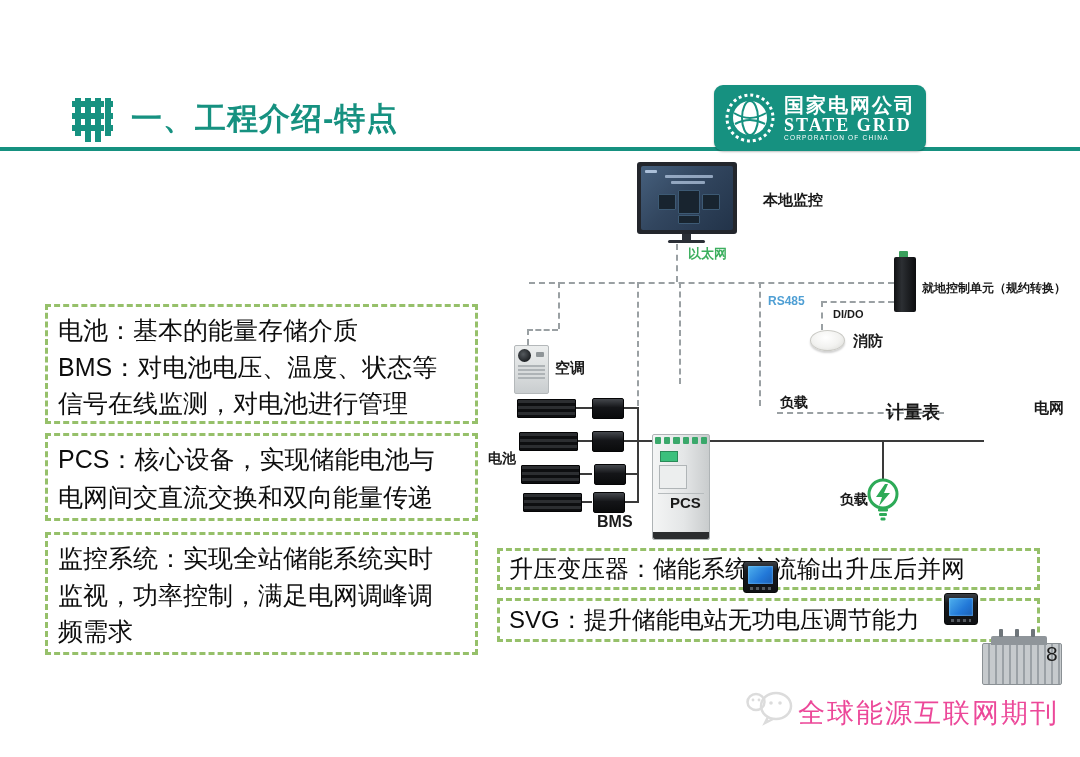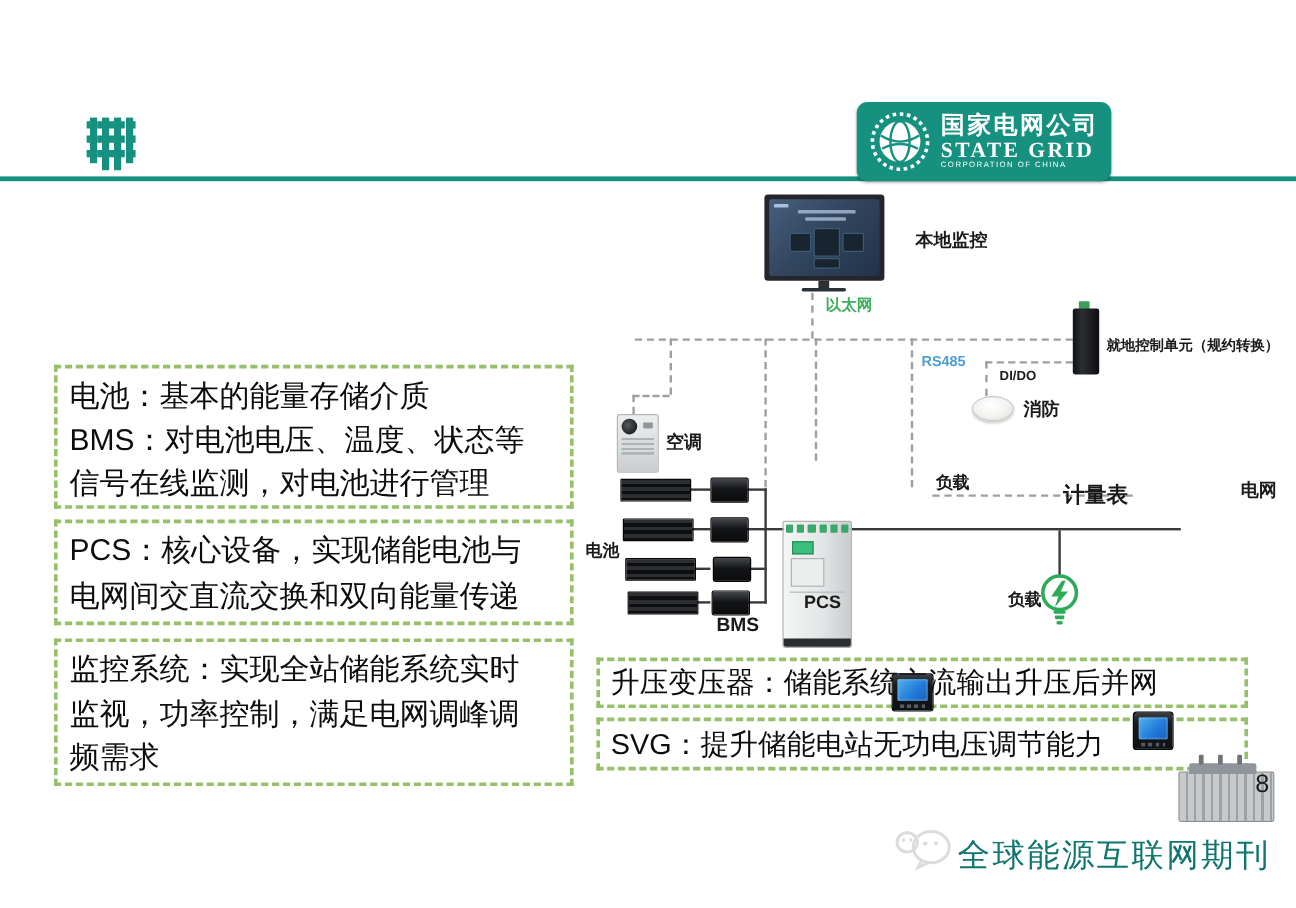--- a/index.html
+++ b/index.html
@@ -77,37 +77,38 @@
              background:linear-gradient(135deg,#4fb1ee 0%,#2278d8 60%,#1b5fb4 100%);
              box-shadow:inset 0 0 2px #9fdcff;}
   .meter-btn{position:absolute;bottom:2px;left:6px;right:6px;height:3px;
              background:repeating-linear-gradient(90deg,#555a60 0 3px,#17191d 3px 6px);}
 
   .xfmr{background:repeating-linear-gradient(90deg,#c6cacd 0 5px,#9ba1a6 5px 7px);
         border:1px solid #8a9094;border-radius:2px;position:relative;}
   .xfmr-top{position:absolute;left:8px;top:-8px;width:56px;height:9px;background:#8f959a;border-radius:2px 2px 0 0;}
   .bushing{position:absolute;top:-15px;width:4px;height:8px;background:#6e757a;border-radius:1px;}
 
-  .footer-mark{color:#0f766e;font-size:27px;letter-spacing:2px;white-space:nowrap;font-family:Liberation Serif, serif;}
+  .footer-mark{color:#ec4899;font-size:27px;letter-spacing:2px;white-space:nowrap;font-family:Liberation Serif, serif;}
   .pagenum{font-size:21px;color:#1c1c1c;}
 </style>
 </head>
 <body>
 
 <div class="slide">
 
   <svg class="abs" style="left:72px;top:96px;" width="42" height="46" viewBox="0 0 42 46">
     <rect x="3" y="2" width="6" height="38" fill="var(--teal)"></rect>
     <rect x="13" y="2" width="6" height="44" fill="var(--teal)"></rect>
     <rect x="23" y="2" width="6" height="44" fill="var(--teal)"></rect>
     <rect x="33" y="2" width="6" height="38" fill="var(--teal)"></rect>
     <line x1="0" y1="8" x2="42" y2="8" stroke="var(--teal)" stroke-width="6" stroke-dasharray="5 4"></line>
     <line x1="0" y1="20" x2="42" y2="20" stroke="var(--teal)" stroke-width="6" stroke-dasharray="5 4"></line>
     <line x1="0" y1="32" x2="42" y2="32" stroke="var(--teal)" stroke-width="6" stroke-dasharray="5 4"></line>
   </svg>
+  <div class="abs title" style="left:131px;top:98px;">一、工程介绍-特点</div>
   <div class="abs rule" style="left:0;top:147px;width:1080px;height:4px;"></div>
 
   <div class="abs logo" style="left:714px;top:85px;width:212px;height:66px;">
     <svg style="margin-left:10px;" width="52" height="52" viewBox="0 0 52 52">
       <circle cx="26" cy="26" r="23" fill="none" stroke="#ffffff" stroke-width="3" stroke-dasharray="3 3"></circle>
       <circle cx="26" cy="26" r="17" fill="#ffffff"></circle>
       <ellipse cx="26" cy="26" rx="8" ry="17" fill="none" stroke="var(--teal)" stroke-width="2"></ellipse>
       <path d="M10 21 Q26 31 42 21" fill="none" stroke="var(--teal)" stroke-width="2"></path>
       <path d="M11 32 Q26 24 41 32" fill="none" stroke="var(--teal)" stroke-width="2"></path>
     </svg>

